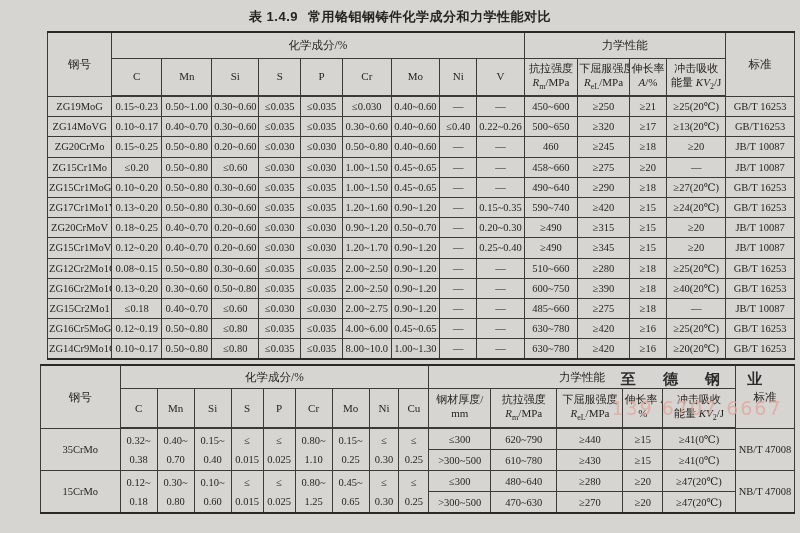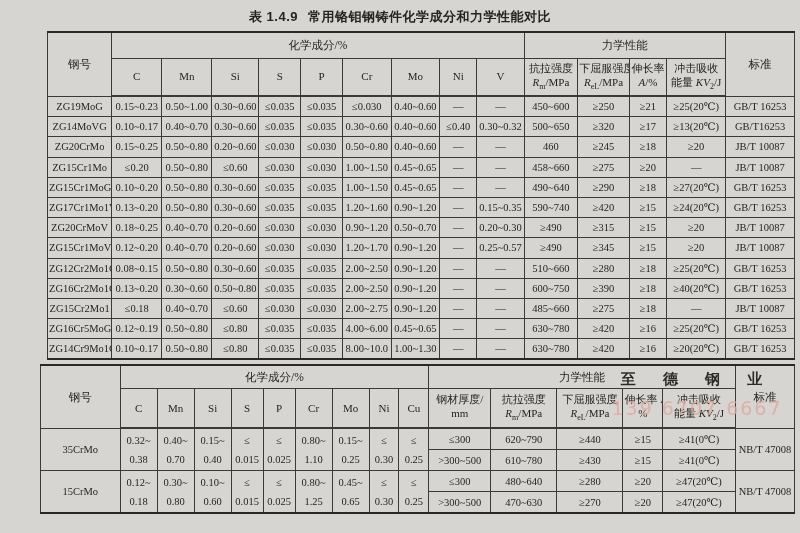--- a/index.html
+++ b/index.html
@@ -134,21 +134,21 @@
         <tr>
           <td>ZG14MoVG</td>
           <td>0.10~0.17</td>
           <td>0.40~0.70</td>
           <td>0.30~0.60</td>
           <td>≤0.035</td>
           <td>≤0.035</td>
           <td>0.30~0.60</td>
           <td>0.40~0.60</td>
           <td>≤0.40</td>
-          <td>0.30~0.32</td>
+          <td>0.22~0.26</td>
           <td>500~650</td>
           <td>≥320</td>
           <td>≥17</td>
           <td>≥13(20℃)</td>
           <td>GB/T16253</td>
         </tr>
         <tr>
           <td>ZG20CrMo</td>
           <td>0.15~0.25</td>
           <td>0.50~0.80</td>
@@ -236,21 +236,21 @@
         <tr>
           <td>ZG15Cr1MoV</td>
           <td>0.12~0.20</td>
           <td>0.40~0.70</td>
           <td>0.20~0.60</td>
           <td>≤0.030</td>
           <td>≤0.030</td>
           <td>1.20~1.70</td>
           <td>0.90~1.20</td>
           <td>—</td>
-          <td>0.25~0.57</td>
+          <td>0.25~0.40</td>
           <td>≥490</td>
           <td>≥345</td>
           <td>≥15</td>
           <td>≥20</td>
           <td>JB/T 10087</td>
         </tr>
         <tr>
           <td>ZG12Cr2Mo1G</td>
           <td>0.08~0.15</td>
           <td>0.50~0.80</td>

